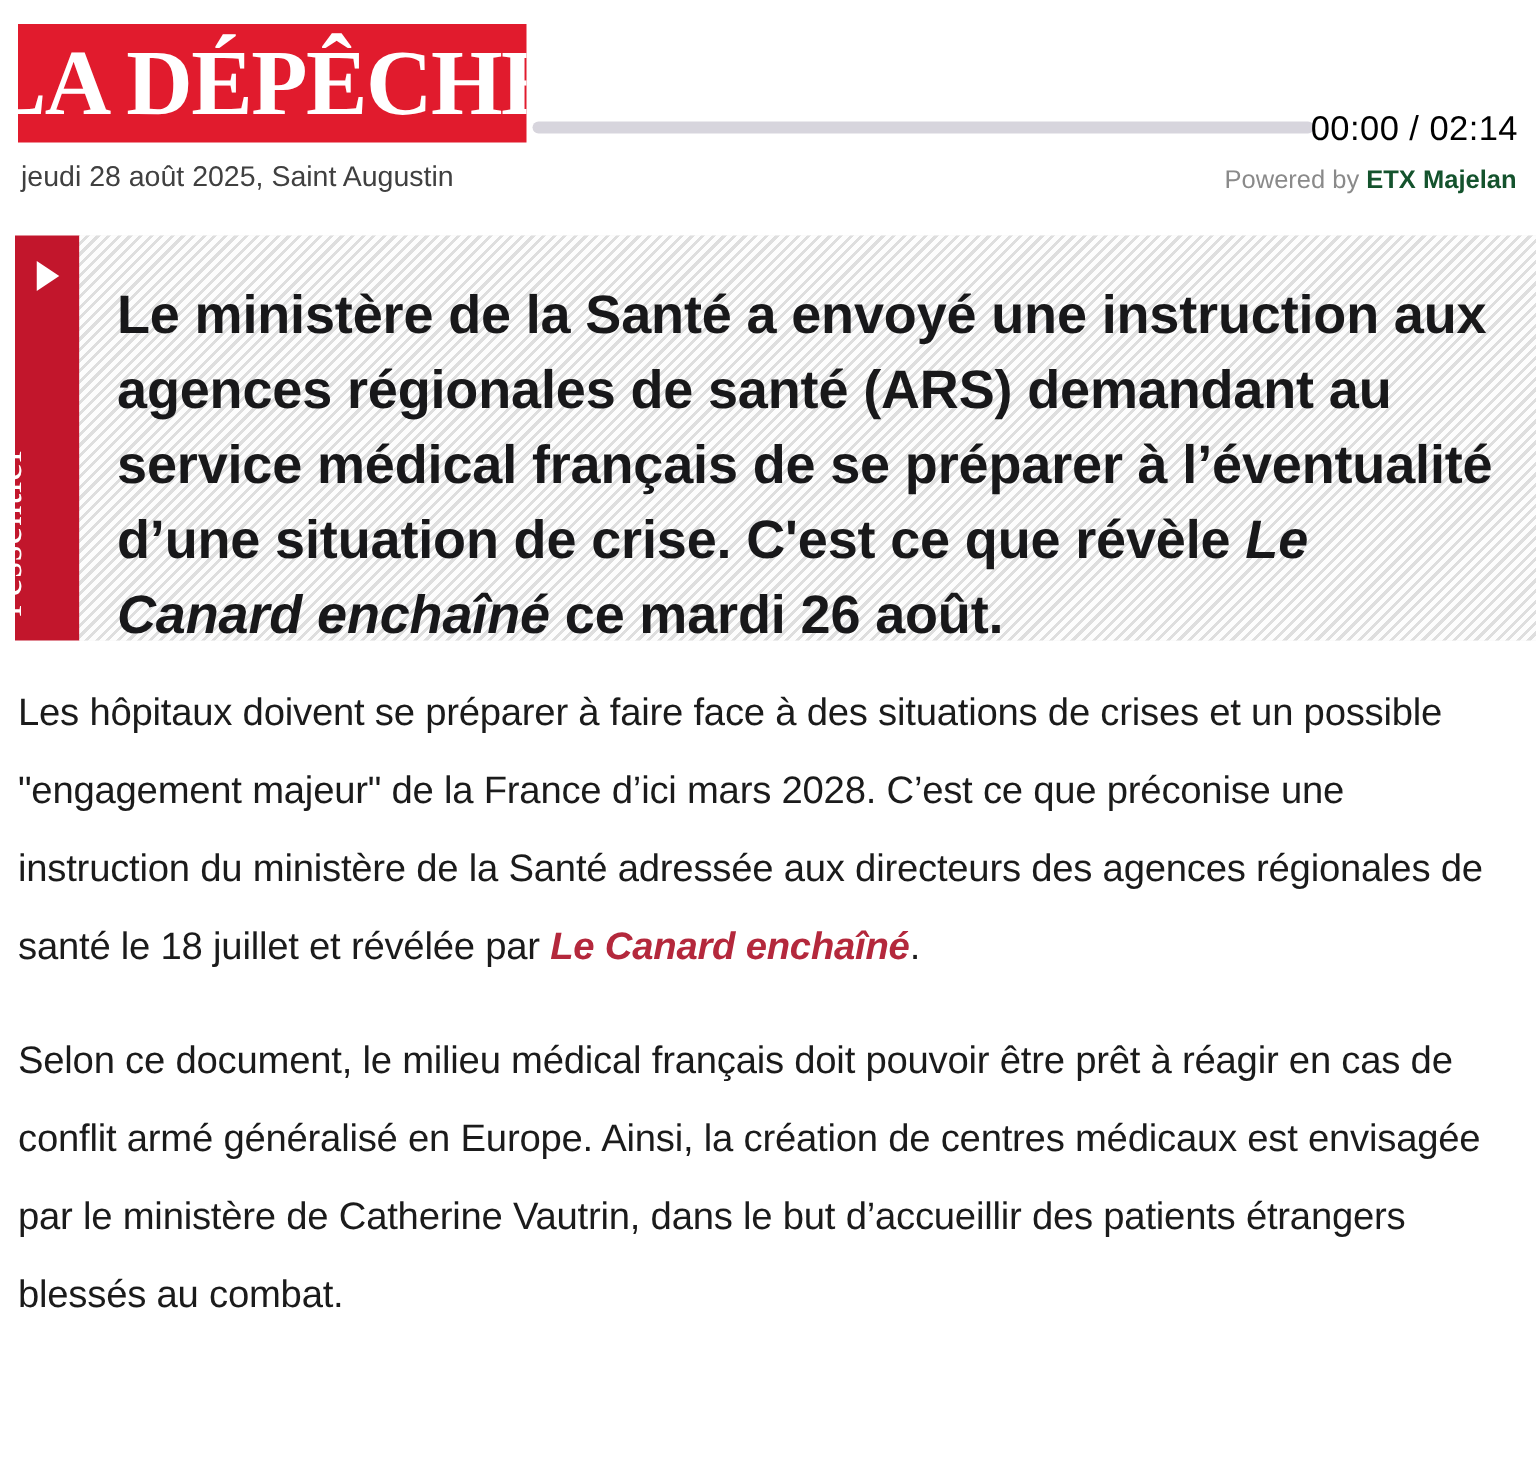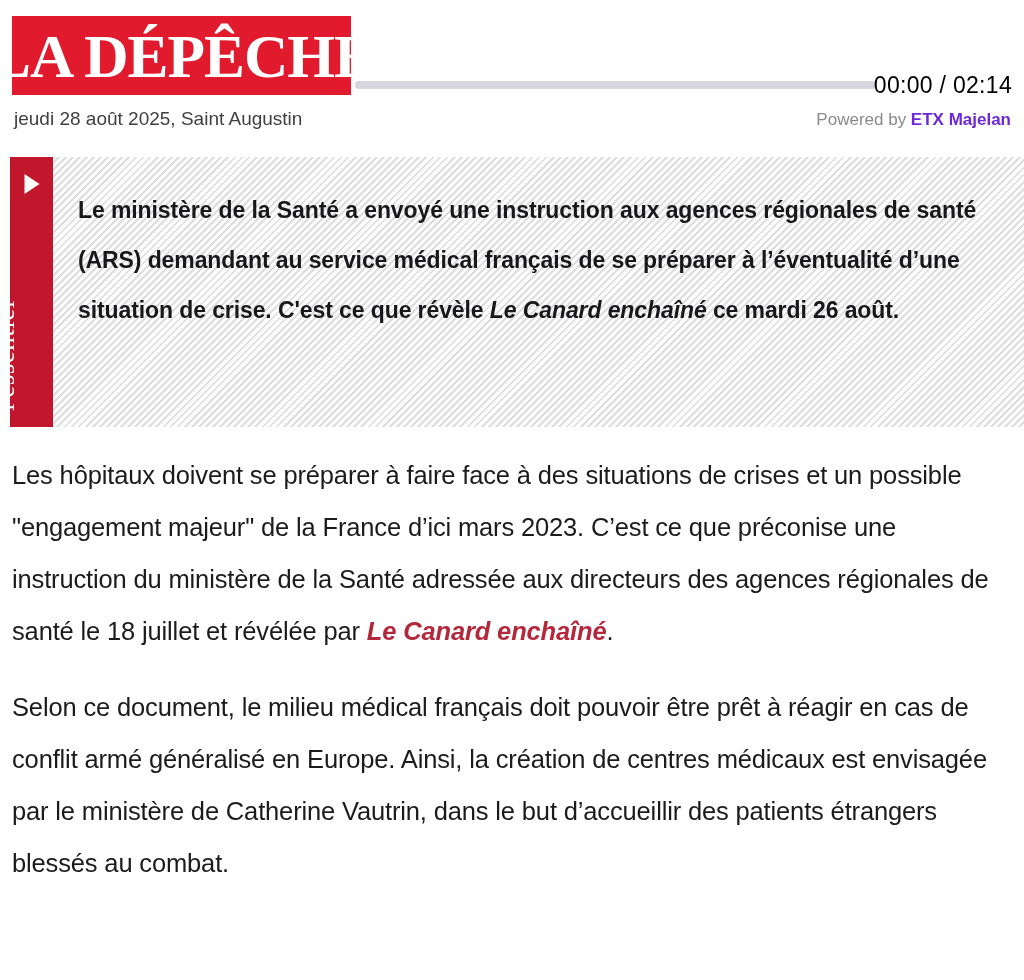--- a/index.html
+++ b/index.html
@@ -96,21 +96,21 @@
   }
   .powered-by {
     position: absolute;
     right: 13px;
     top: 2px;
     font-size: 17px;
     color: #8a8a8a;
     white-space: nowrap;
   }
   .powered-by .brandname {
-    color: #6d28d9;
+    color: #14532d;
     font-weight: 700;
   }
 
   
   .essentiel {
     position: relative;
     margin: 9px 0 0 0;
     height: 270px;
   }
   .essentiel-rail {
@@ -169,21 +169,21 @@
         135deg,
         rgba(255,255,255,0.85) 0px,
         rgba(255,255,255,0.85) 3px,
         rgba(206,206,206,0.55) 3px,
         rgba(206,206,206,0.55) 5px
       );
     box-sizing: border-box;
     padding: 28px 28px 0 25px;
   }
   .essentiel-text {
-    font-size: 23px;
+    font-size: 36px;
     line-height: 50px;
     font-weight: 700;
     color: #18181a;
     letter-spacing: -0.1px;
     margin: 0;
   }
   .essentiel-text .cited {
     font-style: italic;
   }
 
@@ -241,18 +241,18 @@
       </span>
     </div>
 
     <div class="essentiel-body">
       <p class="essentiel-text"><span>Le ministère de la Santé a envoyé une instruction aux agences régionales de santé (ARS) demandant au service médical français de se préparer à l’éventualité d’une situation de crise. C'est ce que révèle </span><span class="cited">Le Canard enchaîné</span><span> ce mardi 26 août.</span></p>
     </div>
   </div>
 
   <div class="article">
 
-    <p><span>Les hôpitaux doivent se préparer à faire face à des situations de crises et un possible "engagement majeur" de la France d’ici mars 2023. C’est ce que préconise une instruction du ministère de la Santé adressée aux directeurs des agences régionales de santé le 18 juillet et révélée par </span><a class="source-link" href="#">Le Canard enchaîné</a><span>.</span></p>
+    <p><span>Les hôpitaux doivent se préparer à faire face à des situations de crises et un possible "engagement majeur" de la France d’ici mars 2028. C’est ce que préconise une instruction du ministère de la Santé adressée aux directeurs des agences régionales de santé le 18 juillet et révélée par </span><a class="source-link" href="#">Le Canard enchaîné</a><span>.</span></p>
 
     <p>Selon ce document, le milieu médical français doit pouvoir être prêt à réagir en cas de conflit armé généralisé en Europe. Ainsi, la création de centres médicaux est envisagée par le ministère de Catherine Vautrin, dans le but d’accueillir des patients étrangers blessés au combat.</p>
   </div>
 
 </div>
 
 </body></html>

